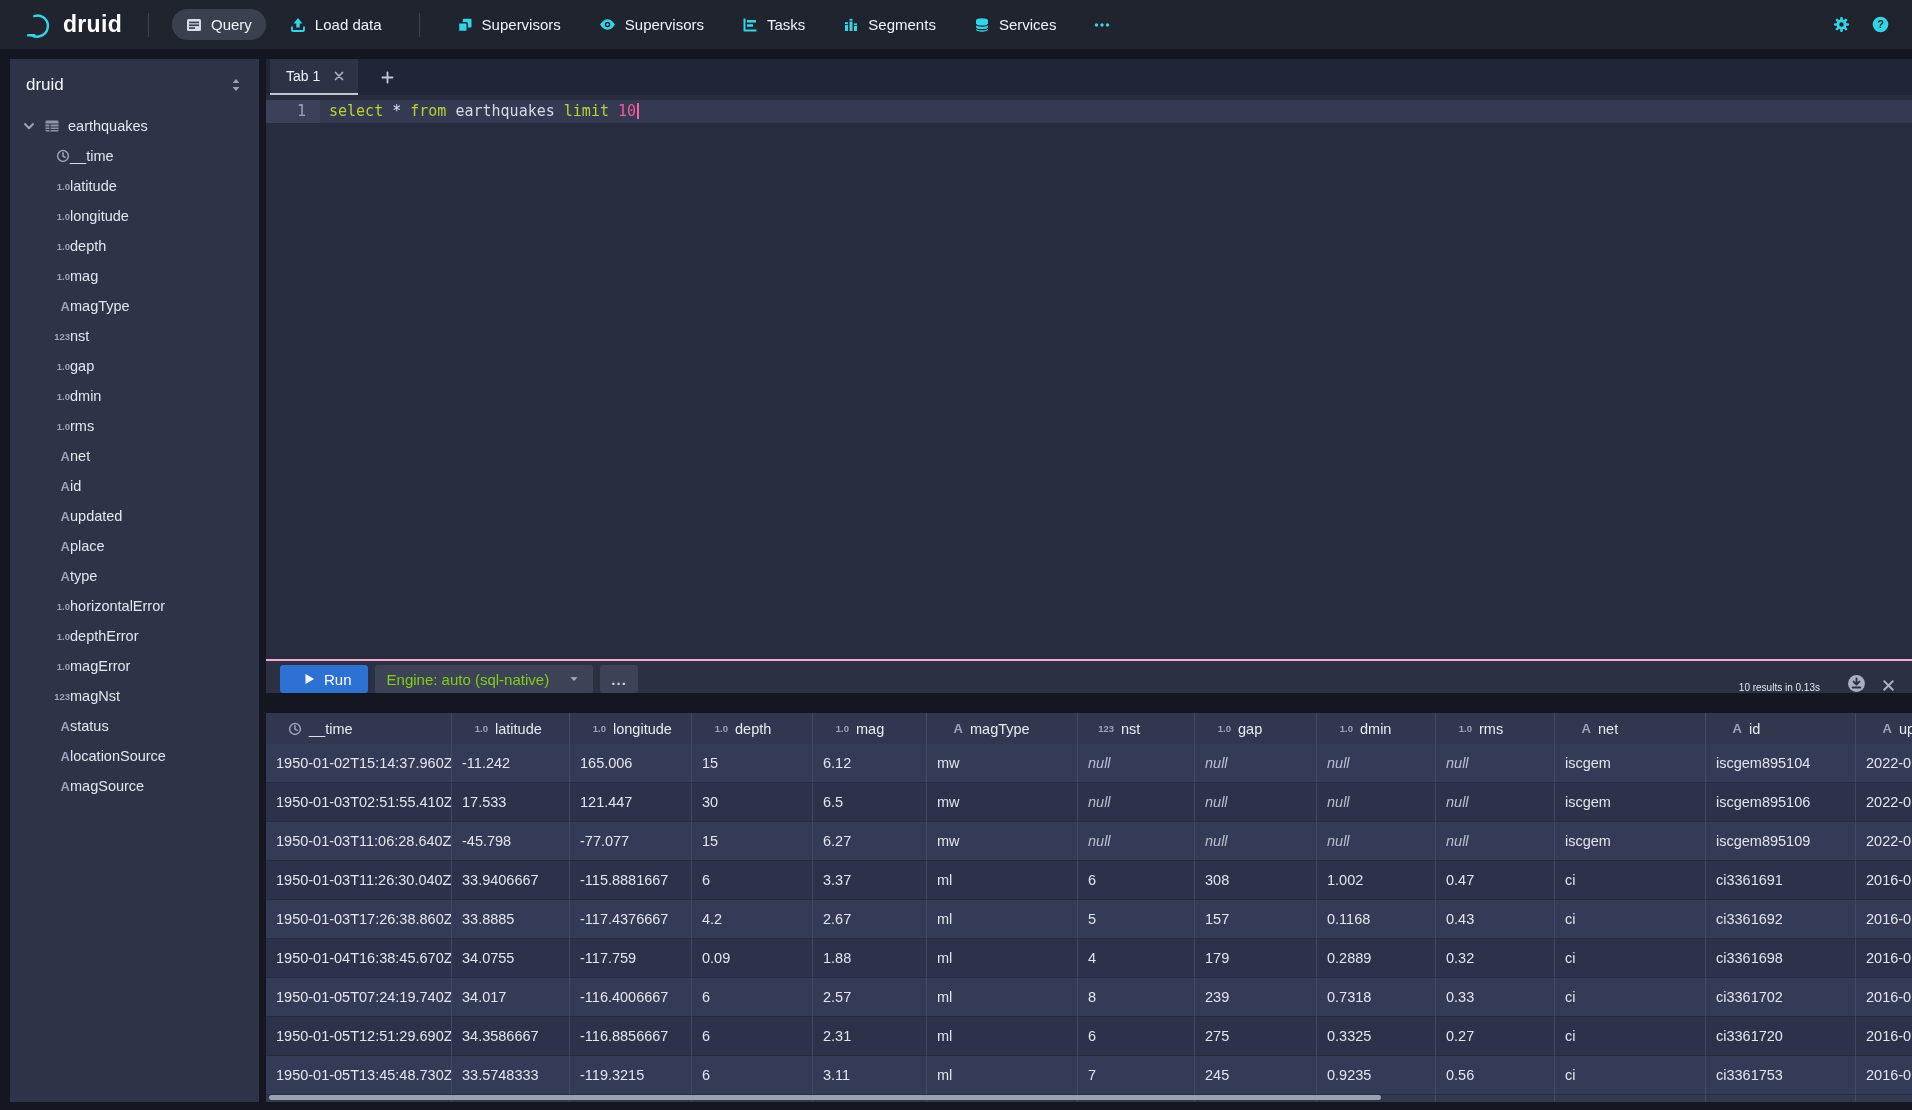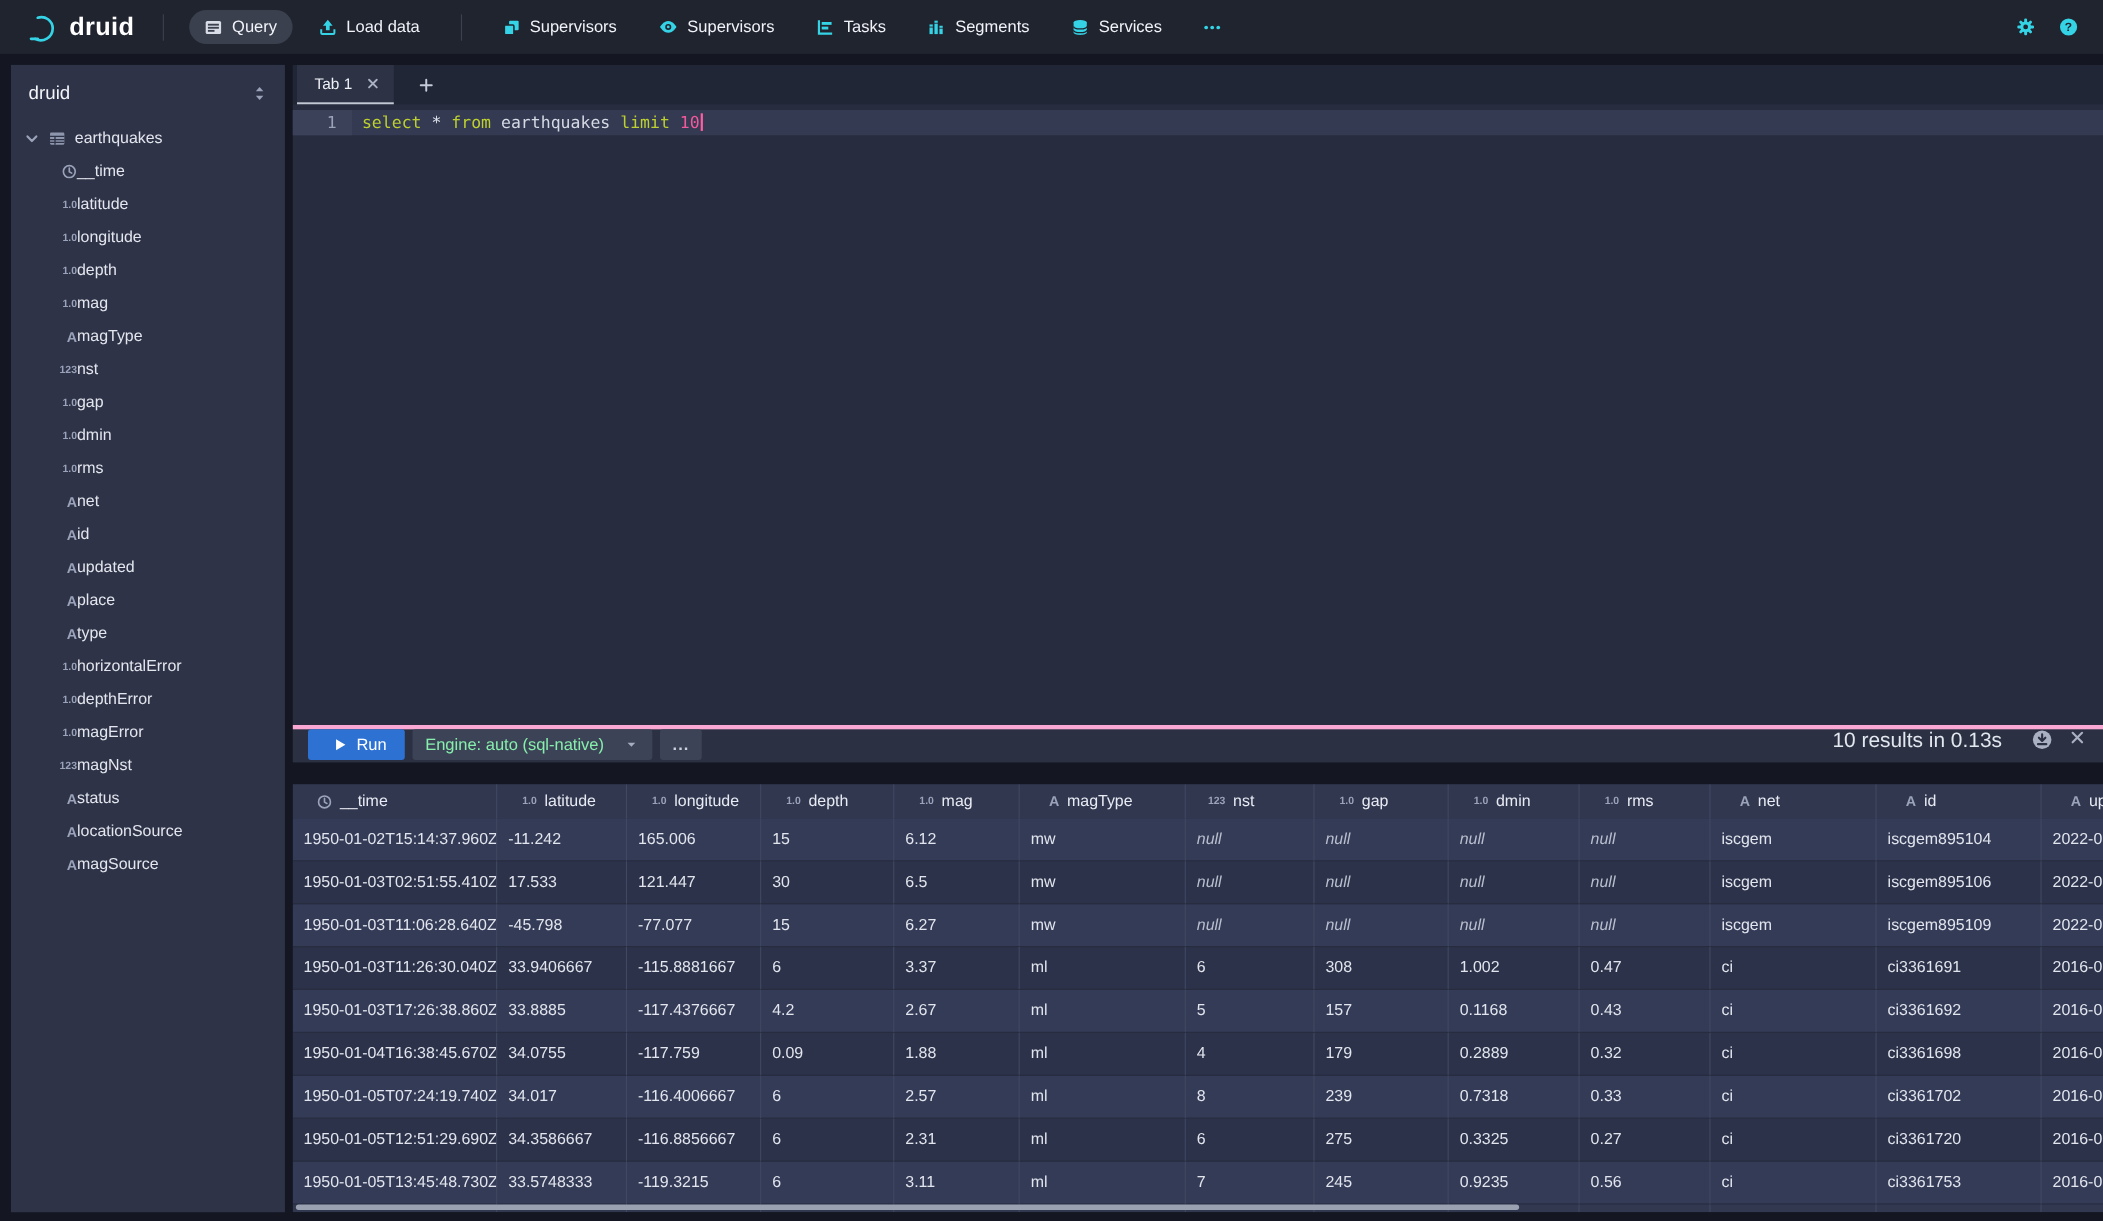--- a/index.html
+++ b/index.html
@@ -45,27 +45,27 @@
   .editor{flex:1;background:var(--panel);font-family:"DejaVu Sans Mono",monospace;font-size:15px;position:relative;padding-top:5px;cursor:text;}
   .code-line{display:flex;height:23px;line-height:23px;background:#333a52;}
   .gutter{width:54px;background:#3a4158;color:#9ba3b8;text-align:right;padding-right:14px;flex:none;}
   .code{padding-left:9px;white-space:pre;}
   .tok-keyword{color:var(--kw);}
   .tok-number{color:var(--num);}
   .tok-identifier{color:var(--ident);}
   .tok-operator{color:#dfe3ec;}
   .edit-caret{display:inline-block;width:2px;height:16px;background:#ff5fa2;vertical-align:-3px;margin-left:1px;}
   
-  .runbar{height:34px;background:var(--runbar);border-top:4px solid #f9a8d4;display:flex;align-items:flex-start;padding:0 16px 0 14px;gap:7px;}
+  .runbar{height:34px;background:var(--runbar);border-top:2px solid #f9a8d4;display:flex;align-items:flex-end;padding:0 16px 0 14px;gap:7px;}
   .btn{height:28px;display:flex;align-items:center;border-radius:3px;font-size:15px;cursor:pointer;}
   .btn-run{background:var(--blue);color:#fff;padding:0 16px;gap:9px;}
-  .btn-engine{background:var(--btn);color:#86efac;padding:0 12px;gap:10px;}
+  .btn-engine{background:var(--btn);color:#84cc16;padding:0 12px;gap:10px;}
   .btn-more{background:var(--btn);width:38px;justify-content:center;color:#ccd2de;font-weight:bold;letter-spacing:1px;}
   .run-spacer{flex:1;}
-  .results-summary{font-size:19px;color:#e3e7ef;margin-right:12px;}
+  .results-summary{font-size:10px;color:#e3e7ef;margin-right:12px;}
   .runbar .icn{cursor:pointer;margin-left:8px;}
   
   .results-panel{margin-top:20px;height:389px;background:var(--rowB);position:relative;overflow:hidden;}
   .thead{display:grid;grid-template-columns:var(--cols);height:31px;background:var(--thbg);}
   .th{display:flex;align-items:center;gap:7px;padding-left:10px;font-size:14.5px;font-weight:500;color:#e8ebf3;border-right:1px solid var(--cellline);white-space:nowrap;overflow:hidden;cursor:pointer;}
   .trow{display:grid;grid-template-columns:var(--cols);height:39px;}
   .trow:nth-child(odd){background:var(--rowA);}
   .trow:nth-child(even){background:var(--rowB);}
   .td{display:flex;align-items:center;padding-left:10px;font-size:14.5px;color:#e2e5ee;border-right:1px solid var(--cellline);border-bottom:1px solid #272c3f;white-space:nowrap;overflow:hidden;cursor:pointer;}
   .td.null{font-style:italic;color:#b9bfce;}

